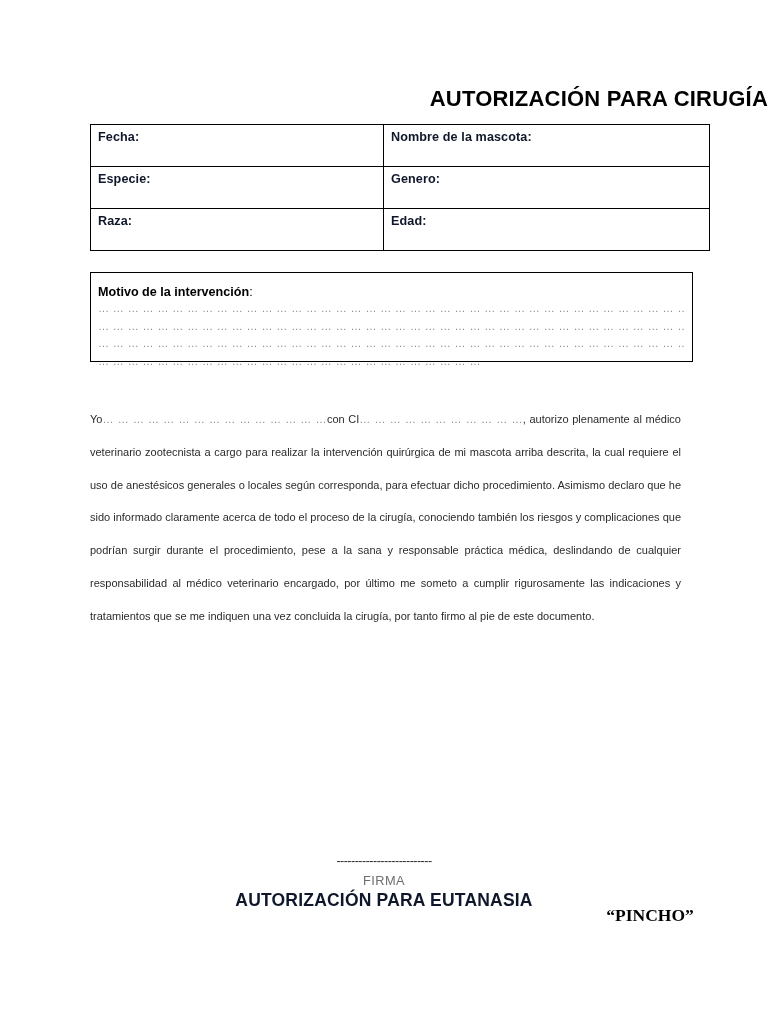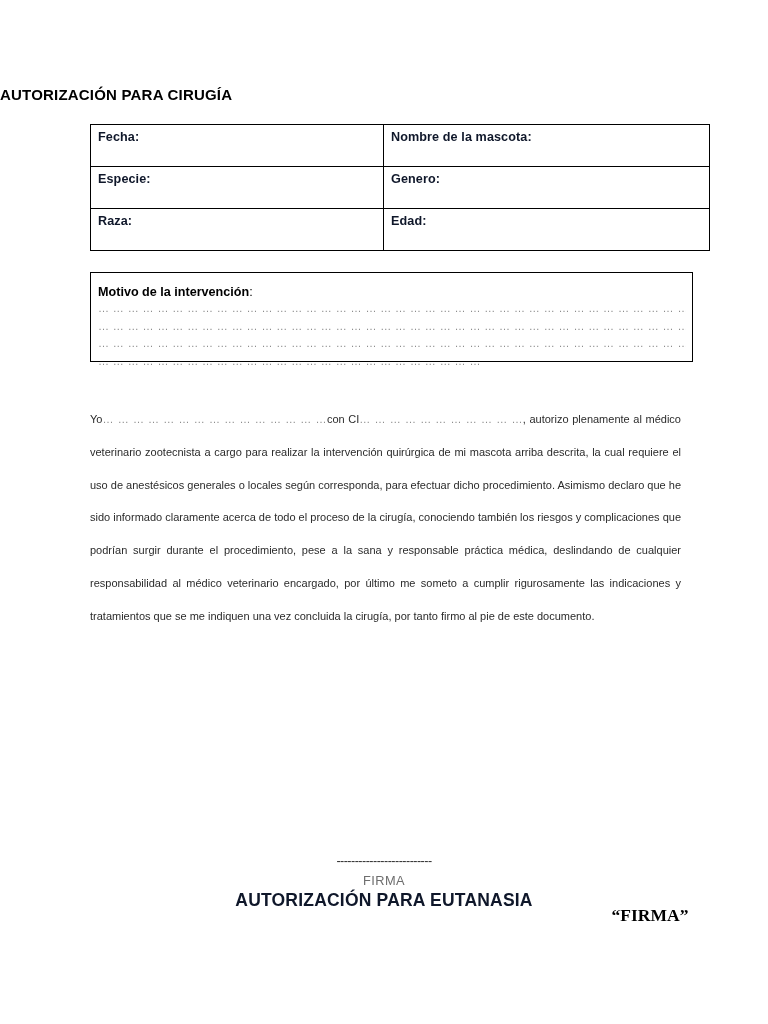--- a/index.html
+++ b/index.html
@@ -22,22 +22,22 @@
     inset: 0;
     background: #ffffff;
   }
 
   
   .doc-title {
     position: absolute;
     left: 0;
     top: 86px;
     width: 768px;
-    text-align: left;
-    font-size: 15px;
+    text-align: right;
+    font-size: 22px;
     font-weight: bold;
     letter-spacing: 0.2px;
     color: #000000;
   }
 
   
   .info-table {
     position: absolute;
     left: 90px;
     top: 124px;
@@ -184,15 +184,15 @@
   </div>
 
   <p class="body-text"><span>Yo</span><span class="dots">… … … … … … … … … … … … … … …</span><span>con CI</span><span class="dots">… … … … … … … … … … …</span><span>, autorizo plenamente al médico veterinario zootecnista a cargo para realizar la intervención quirúrgica de mi mascota arriba descrita, la cual requiere el uso de anestésicos generales o locales según corresponda, para efectuar dicho procedimiento. Asimismo declaro que he sido informado claramente acerca de todo el proceso de la cirugía, conociendo también  los riesgos y complicaciones que podrían surgir durante el procedimiento, pese a la sana y responsable práctica médica, deslindando de cualquier responsabilidad al médico veterinario encargado, por último me someto a cumplir rigurosamente las indicaciones y tratamientos que se me indiquen una vez concluida la cirugía, por tanto firmo al pie de este documento.</span></p>
 
   <div class="sig-line">--------------------------</div>
 
   <div class="sig-caption">FIRMA</div>
 
   <div class="eutanasia-title">AUTORIZACIÓN PARA EUTANASIA</div>
 
-  <div class="pet-name">“FIRMA”</div>
+  <div class="pet-name">“PINCHO”</div>
 
 </div>
 
 </body></html>

